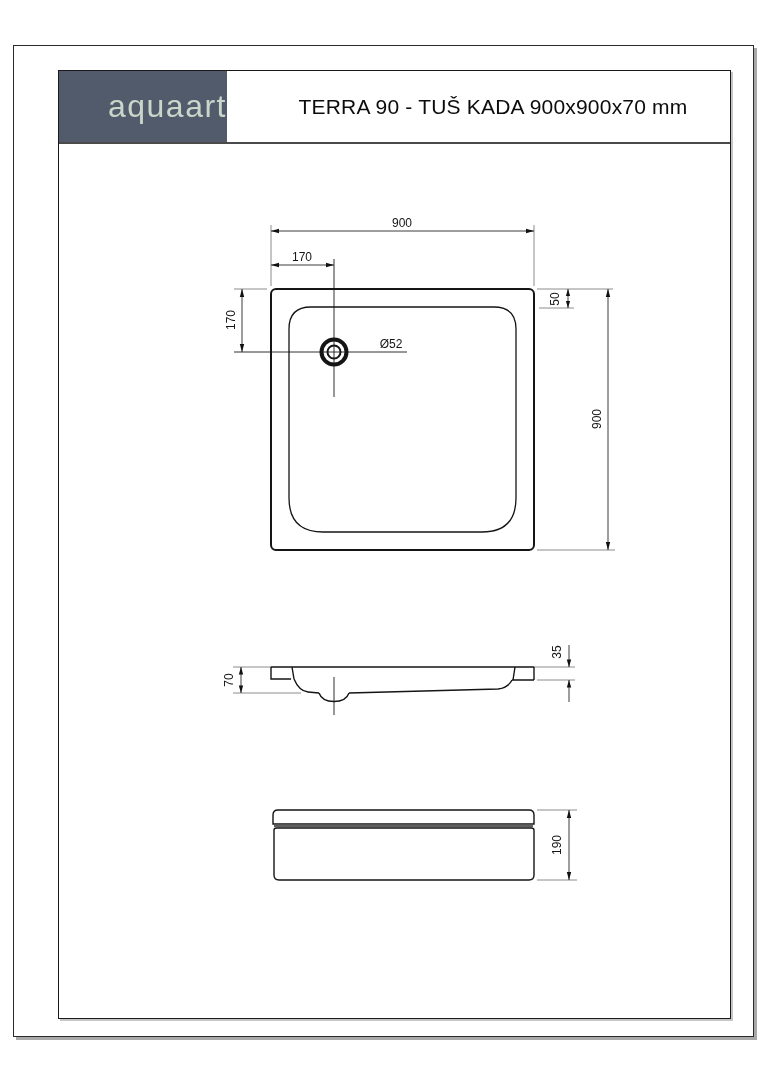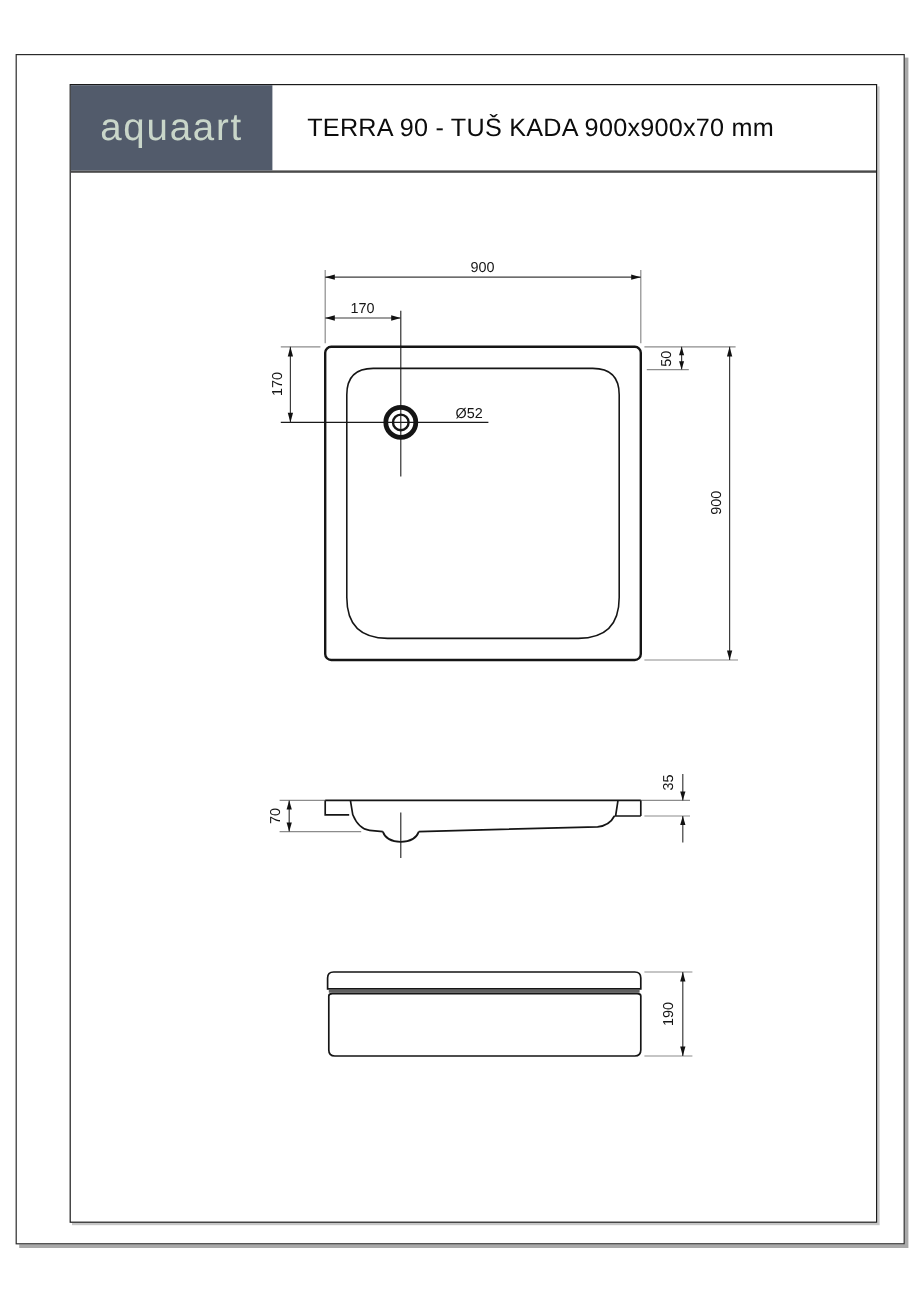--- a/index.html
+++ b/index.html
@@ -24,32 +24,32 @@
   }
   .header{
     position:absolute;left:0;top:0;right:0;height:73px;
     border-bottom:2px solid #4a4a4a;
     display:flex;align-items:stretch;
     box-sizing:border-box;
   }
   .logo-box{
     width:168px;flex:0 0 168px;
     background:#525b6b;
-    display:flex;align-items:center;justify-content:center;
+    display:flex;align-items:center;justify-content:flex-end;
   }
   .logo-text{
     color:#c9d6c9;
     font-size:32px;
     font-weight:400;
     letter-spacing:1.5px;
     line-height:1;
     padding-bottom:2px;
   }
   .title-area{
-    flex:1;display:flex;align-items:center;justify-content:flex-start;padding-left:29px;
+    flex:1;display:flex;align-items:center;justify-content:center;padding-left:29px;
   }
   .title-text{
     font-size:21px;
     color:#0c0c0c;
     letter-spacing:0.2px;
     white-space:nowrap;
   }
   .drawing-wrap{
     position:absolute;left:0;top:71px;right:0;bottom:0;
   }

